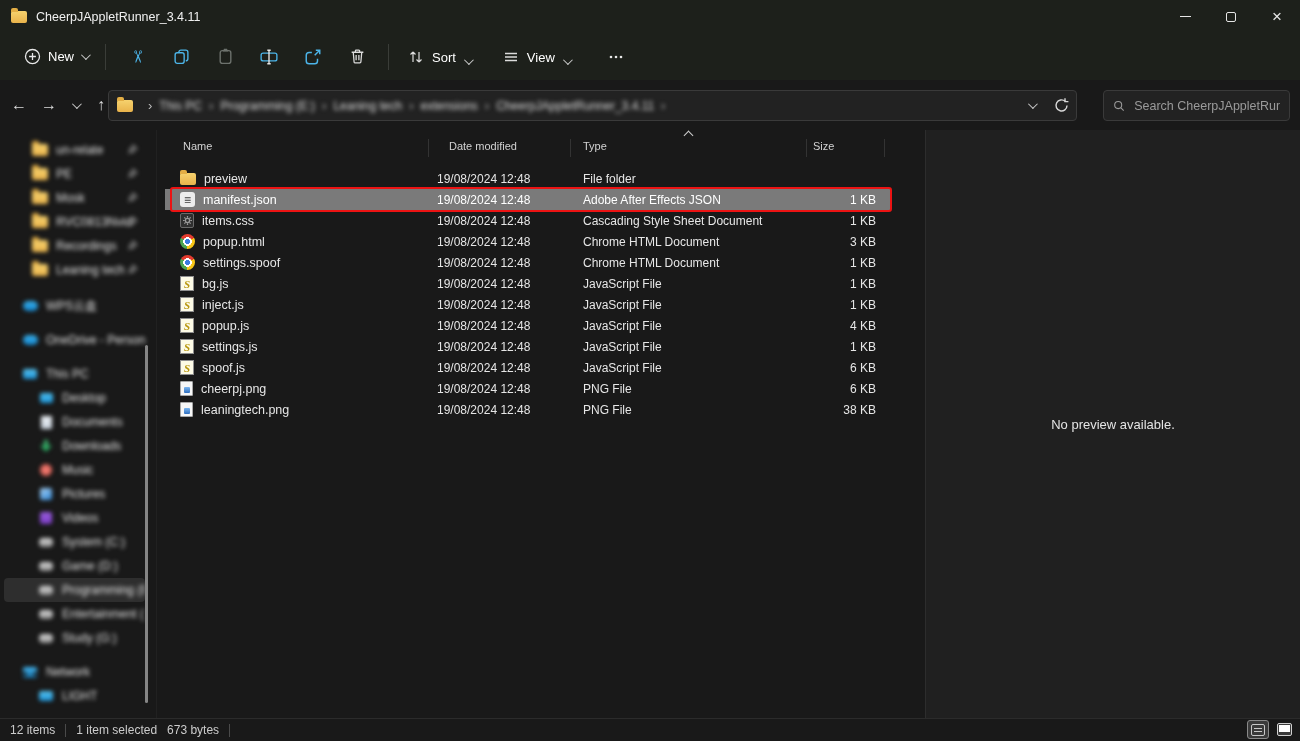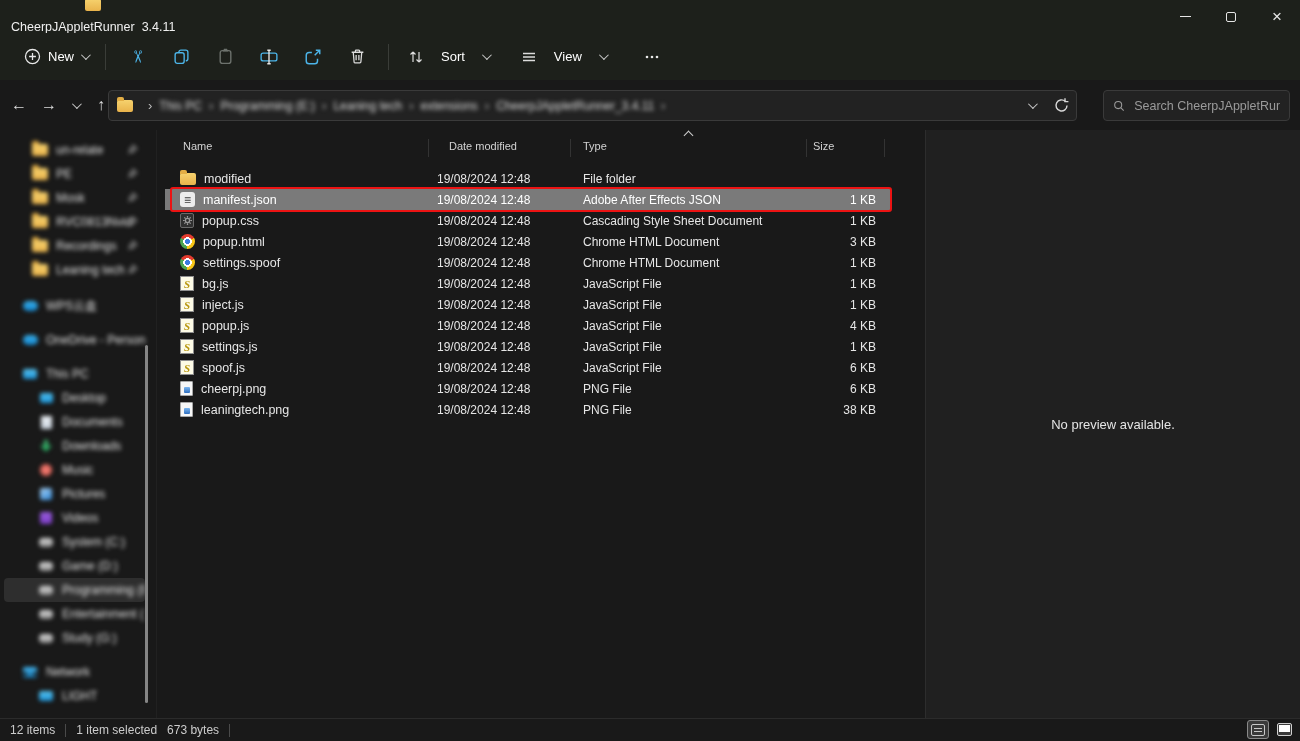--- a/index.html
+++ b/index.html
@@ -2,21 +2,21 @@
 <html><head>
 <meta charset="utf-8">
 <style>
   * { margin:0; padding:0; box-sizing:border-box; }
   html,body { width:1300px; height:741px; background:#000; }
   body { font-family:"Liberation Sans","DejaVu Sans",sans-serif; color:#e8e8e8; overflow:hidden; }
   .window { position:absolute; inset:0; width:1300px; height:741px; background:#191919; }
 
   
   .titlebar { position:absolute; top:0; left:0; right:0; height:33px; background:#1d201b; display:flex; align-items:center; }
-  .title-left { display:flex; align-items:center; gap:9px; padding-left:11px;flex-direction:column; }
+  .title-left { display:flex; align-items:center; gap:9px; padding-left:11px; }
   .title-text { font-size:12.5px; color:#f0f0f0; }
   .win-controls { position:absolute; right:0; top:0; height:33px; display:flex; }
   .wc-btn { width:46px; height:33px; display:flex; align-items:center; justify-content:center; color:#e6e6e6; }
   .wc-min-glyph { width:11px; height:1px; background:#e6e6e6; }
   .wc-max-glyph { width:10px; height:10px; border:1px solid #e6e6e6; border-radius:2px; }
   .wc-close-glyph { font-size:17px; line-height:1; font-weight:300; }
 
   
   .ic-folder { position:relative; width:16px; height:12px; background:linear-gradient(#f6d26e,#e9b34b); border-radius:2px; display:inline-block; flex:none; }
   .ic-folder::before { content:""; position:absolute; top:-3px; left:0; width:7px; height:4px; background:#e3ae45; border-radius:2px 2px 0 0; }
@@ -41,21 +41,21 @@
   .si-videos { width:12px; height:12px; background:linear-gradient(#9a5ee0,#7b3cc4); border-radius:2px; }
   .si-drive { width:14px; height:9px; background:linear-gradient(#d9d9d9,#8f8f8f); border-radius:4px; }
   .si-network { width:14px; height:11px; background:linear-gradient(#45b5ee,#1788cc); border-radius:2px; clip-path:polygon(0 0,100% 0,100% 55%,65% 55%,65% 80%,100% 80%,100% 100%,0 100%,0 80%,35% 80%,35% 55%,0 55%); }
 
   
   .toolbar { position:absolute; top:33px; left:0; right:0; height:47px; background:#1d201b; display:flex; align-items:center; }
   .tb-new { display:flex; align-items:center; gap:7px; margin-left:16px; padding:6px 8px; border-radius:4px; }
   .tb-new-label { font-size:13px; color:#fff; }
   .tb-divider { width:1px; height:26px; background:#3a3d38; margin:0 9px; }
   .tb-iconbtn { width:44px; height:36px; display:flex; align-items:center; justify-content:center; border-radius:4px; }
-  .tb-group { display:flex; align-items:center; gap:17px; padding:6px 10px; border-radius:4px; }
+  .tb-group { display:flex; align-items:flex-end; gap:8px; padding:6px 10px; border-radius:4px; }
   .tb-label { font-size:13px; color:#fff; }
   .chev { width:7px; height:7px; border-right:1.4px solid #c9c9c9; border-bottom:1.4px solid #c9c9c9; transform:rotate(45deg) translateY(-2px); }
   .scissors { color:#4cb4e8; font-size:17px; display:inline-block; transform:rotate(90deg); }
 
   
   .addressrow { position:absolute; top:80px; left:0; right:0; height:50px; background:#191919; display:flex; align-items:center; }
   .nav-btn { width:30px; height:30px; display:flex; align-items:center; justify-content:center; color:#dcdcdc; font-size:16px; border-radius:4px; flex:none; }
   .nav-btn.small { width:22px; }
   .addr-box { position:absolute; left:108px; top:10px; width:969px; height:31px; background:#222222; border:1px solid #3a3a3a; border-radius:4px; display:flex; align-items:center; padding:0 8px; }
   .crumb { font-size:12px; color:#dadada; white-space:nowrap; }
@@ -454,21 +454,21 @@
         <span class="col-sep" style="left:641px;"></span>
         <span class="col-sep" style="left:719px;"></span>
         <span class="sort-caret"></span>
       </div>
       <div class="rows" id="file-rows">
           <div class="row">
             <div class="cell-name">
               <span style="display:flex;">
                 <span class="ic-folder"></span>
               </span>
-              <span>modified</span>
+              <span>preview</span>
             </div>
             <div class="cell-date">19/08/2024 12:48</div>
             <div class="cell-type">File folder</div>
             <div class="cell-size"></div>
           </div>
           <div class="row selected">
             <div class="cell-name">
               <span style="display:flex;">
                 <span class="ic-json">≡</span>
               </span>
@@ -482,21 +482,21 @@
           <div class="row">
             <div class="cell-name">
               <span style="display:flex;">
                 <span class="ic-css">
                   <svg width="11" height="11" viewBox="0 0 16 16" fill="none" stroke="#9a9a9a" stroke-width="1.8">
                     <circle cx="8" cy="8" r="3"></circle>
                     <path d="M8 1.5v2.5M8 12v2.5M1.5 8H4M12 8h2.5M3.4 3.4l1.8 1.8M10.8 10.8l1.8 1.8M12.6 3.4l-1.8 1.8M5.2 10.8l-1.8 1.8"></path>
                   </svg>
                 </span>
               </span>
-              <span>popup.css</span>
+              <span>items.css</span>
             </div>
             <div class="cell-date">19/08/2024 12:48</div>
             <div class="cell-type">Cascading Style Sheet Document</div>
             <div class="cell-size">1 KB</div>
           </div>
           <div class="row">
             <div class="cell-name">
               <span style="display:flex;">
                 <span class="ic-chrome"></span>
               </span>

